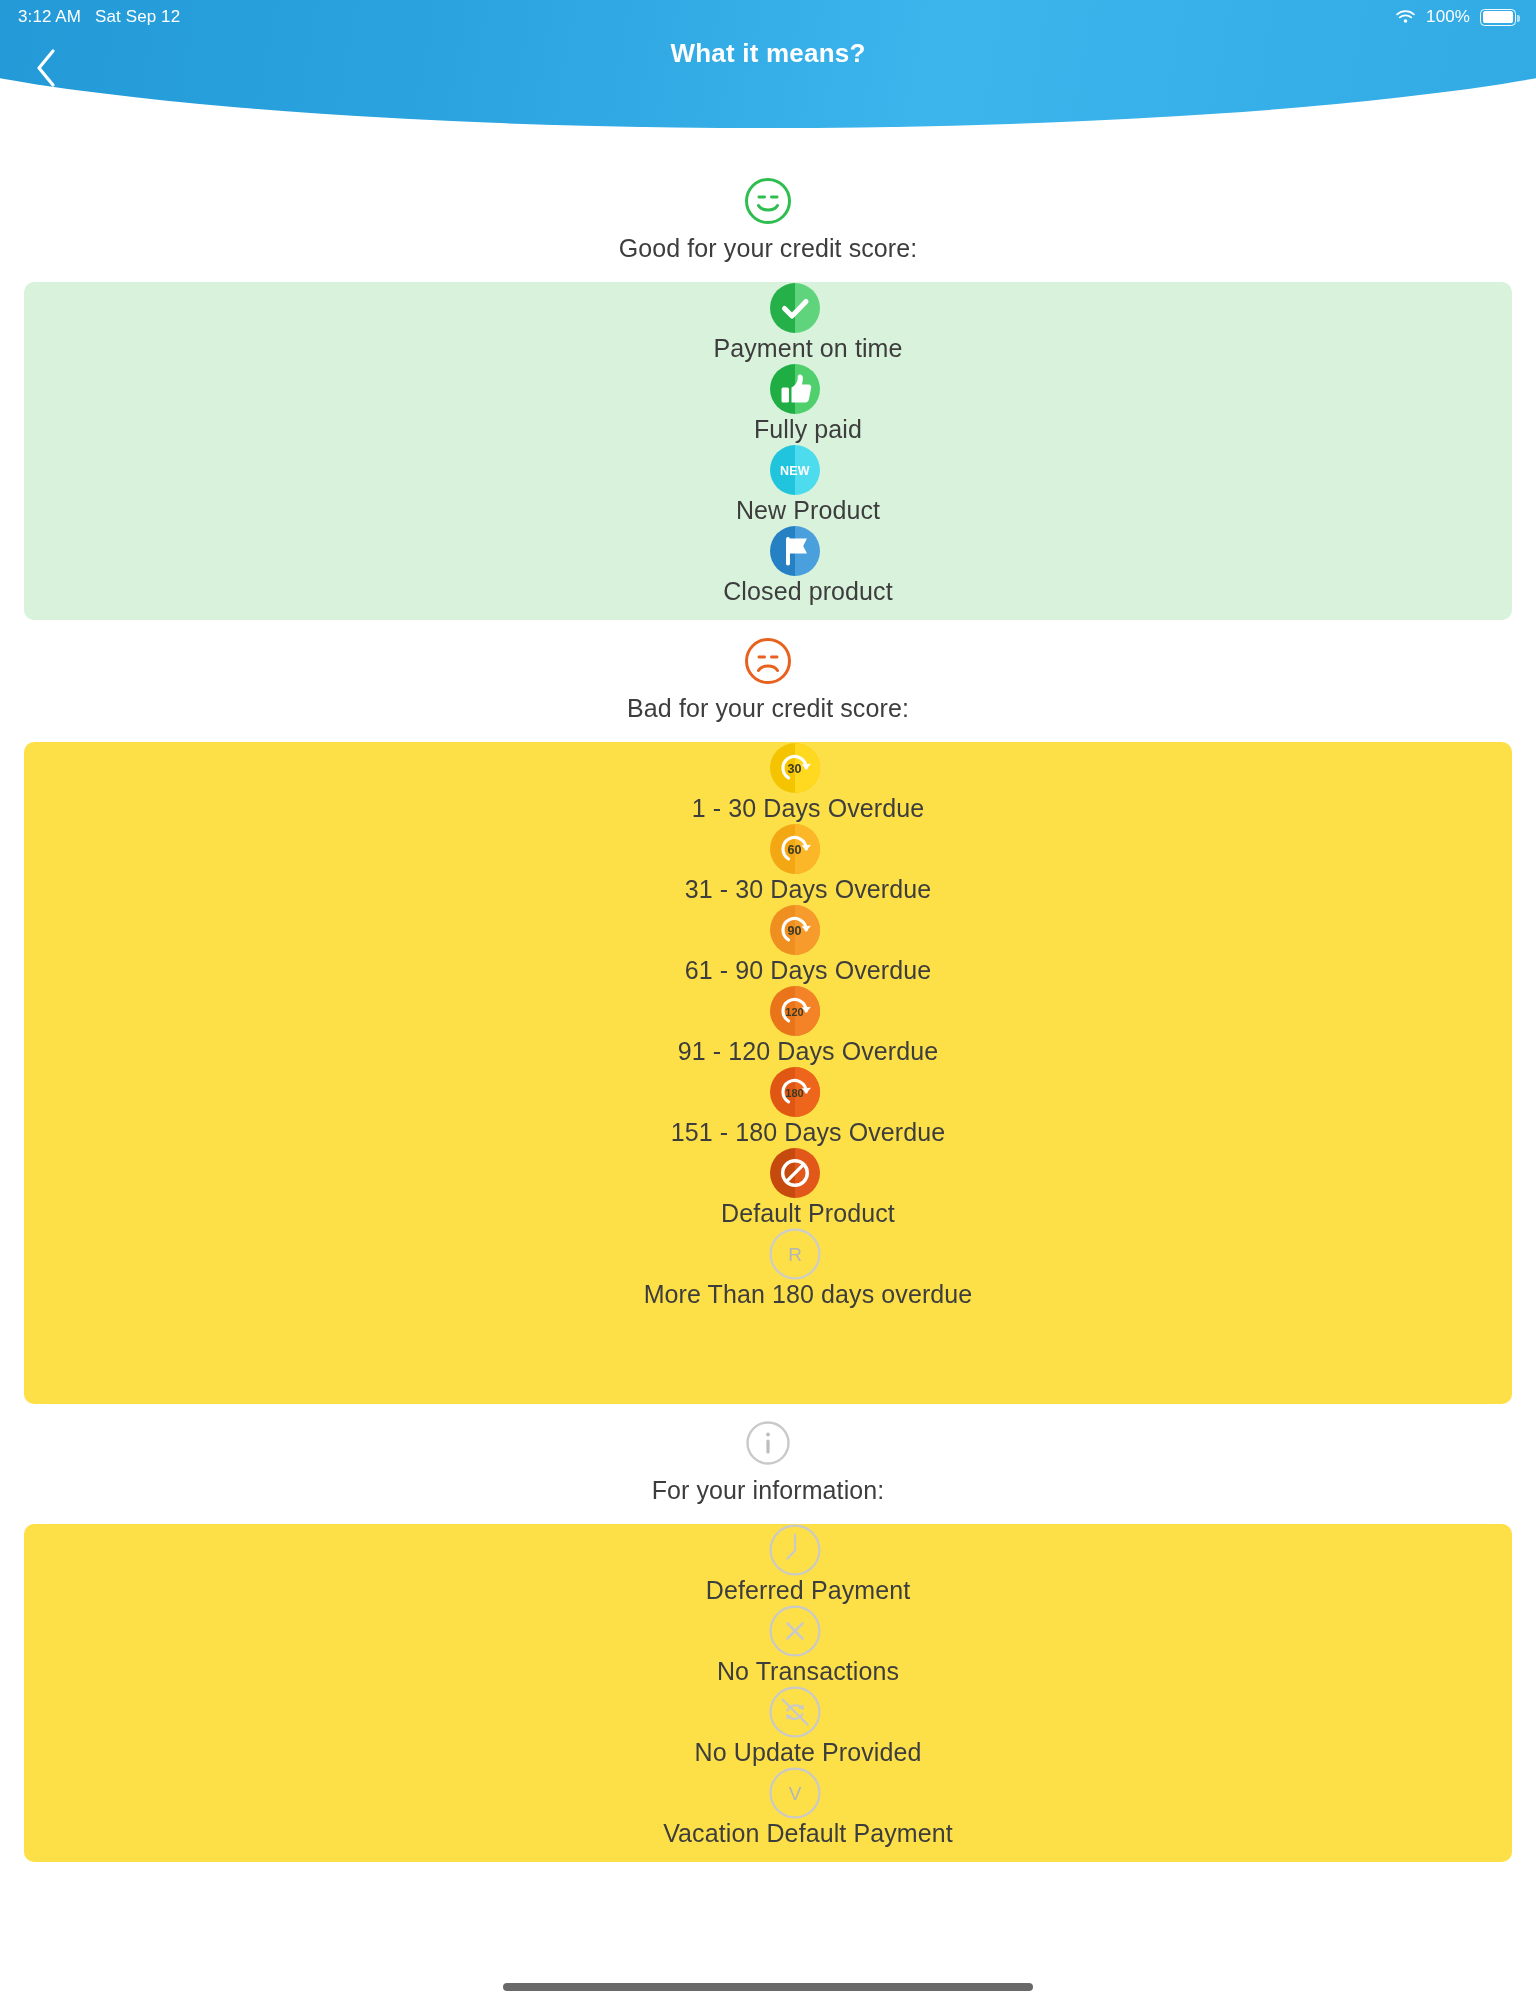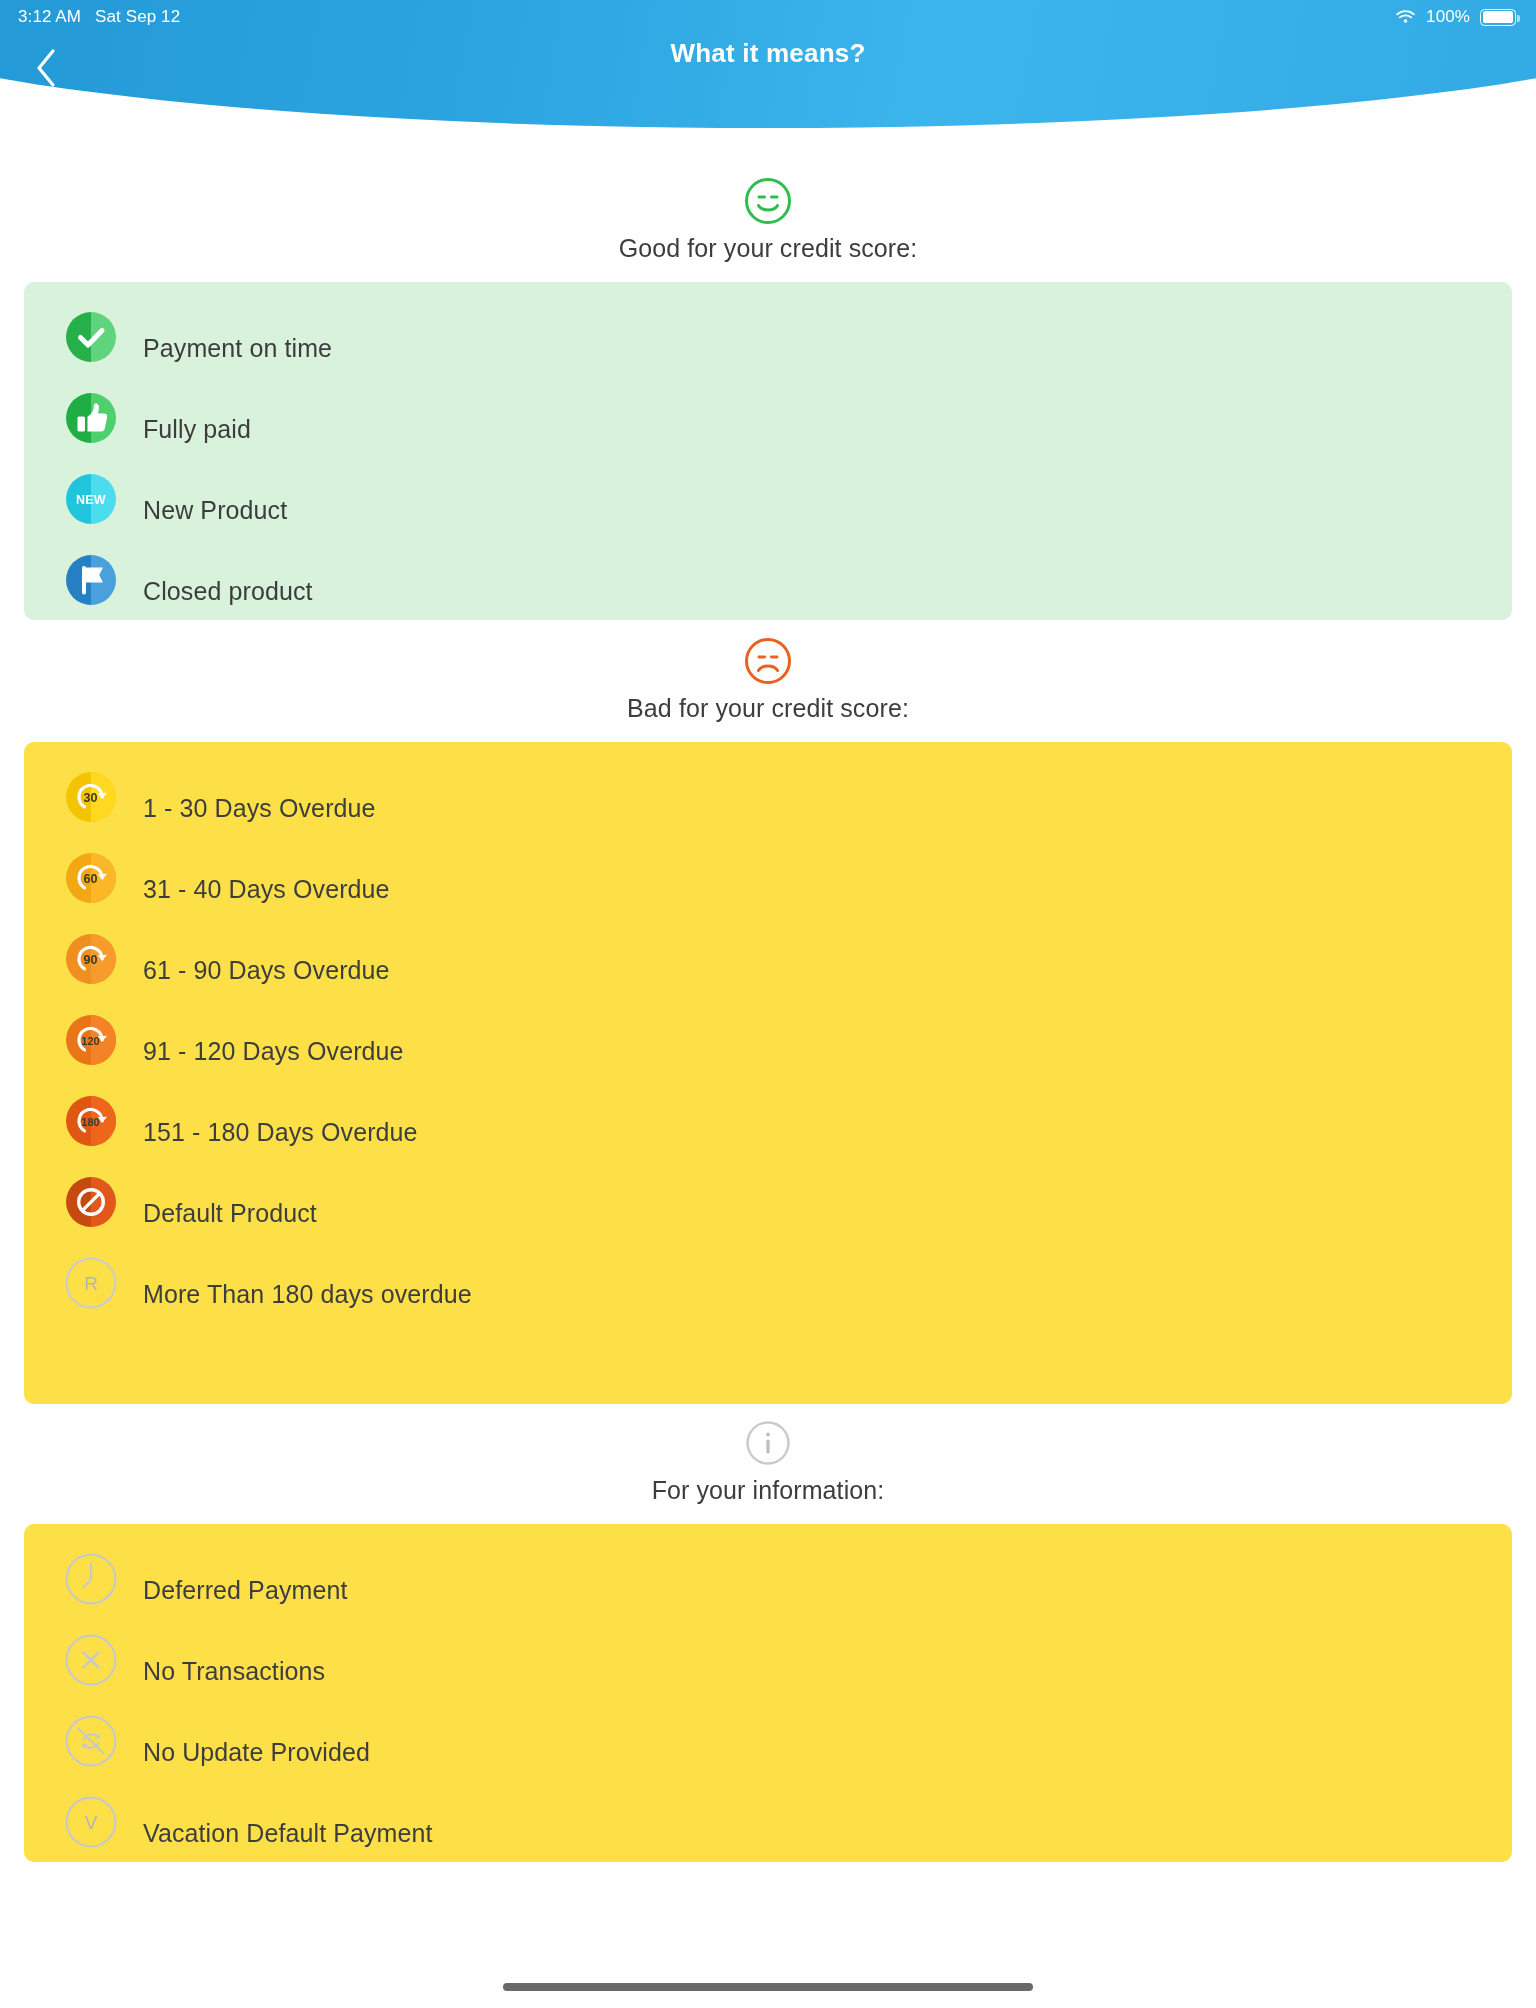--- a/index.html
+++ b/index.html
@@ -63,21 +63,21 @@
   }
 
   
   .panel{
     position:absolute; left:24px; width:1488px;
     border-radius:10px;
   }
   .panel.good{ background:#d9f2dc; }
   .panel.gray{ background:#fde047; }
 
-  .row{ display:flex; align-items:flex-end; height:81px; padding-left:41px; }
+  .row{ display:flex; align-items:center; height:81px; padding-left:54px;flex-direction:column; }
   .row .label{
     font-size:25px; color:#3d3d3d; margin-left:26px; letter-spacing:.1px;
     white-space:nowrap;
   }
   .ic{ width:52px; height:52px; flex:0 0 52px; position:relative; }
   .ic svg{ display:block; width:52px; height:52px; }
 
   
   .home-ind{
     position:absolute; left:50%; transform:translateX(-50%);
@@ -205,21 +205,21 @@
     <div class="row">
       <span class="ic">
         <svg viewBox="0 0 52 52">
           <circle cx="26" cy="26" r="25" fill="#f3a713"></circle>
           <path d="M26 1 A25 25 0 0 1 26 51 Z" fill="#fcb728"></path>
           <path d="M37.2 26 A11.6 11.6 0 1 0 19.5 35.9" fill="none" stroke="#fff" stroke-width="3.2" stroke-linecap="round"></path>
           <path d="M32.4 22.4 L37.5 27.2 L42 21.8 Z" fill="#fff"></path>
           <text x="25.5" y="30.6" text-anchor="middle" fill="#3b3b24" font-family="Liberation Sans, sans-serif" font-size="12.6" font-weight="bold">60</text>
         </svg>
       </span>
-      <span class="label">31 - 40 Days Overdue</span>
+      <span class="label">31 - 30 Days Overdue</span>
     </div>
     <div class="row">
       <span class="ic">
         <svg viewBox="0 0 52 52">
           <circle cx="26" cy="26" r="25" fill="#ef8f1f"></circle>
           <path d="M26 1 A25 25 0 0 1 26 51 Z" fill="#f79c2c"></path>
           <path d="M37.2 26 A11.6 11.6 0 1 0 19.5 35.9" fill="none" stroke="#fff" stroke-width="3.2" stroke-linecap="round"></path>
           <path d="M32.4 22.4 L37.5 27.2 L42 21.8 Z" fill="#fff"></path>
           <text x="25.5" y="30.6" text-anchor="middle" fill="#3b3b24" font-family="Liberation Sans, sans-serif" font-size="12.6" font-weight="bold">90</text>
         </svg>

